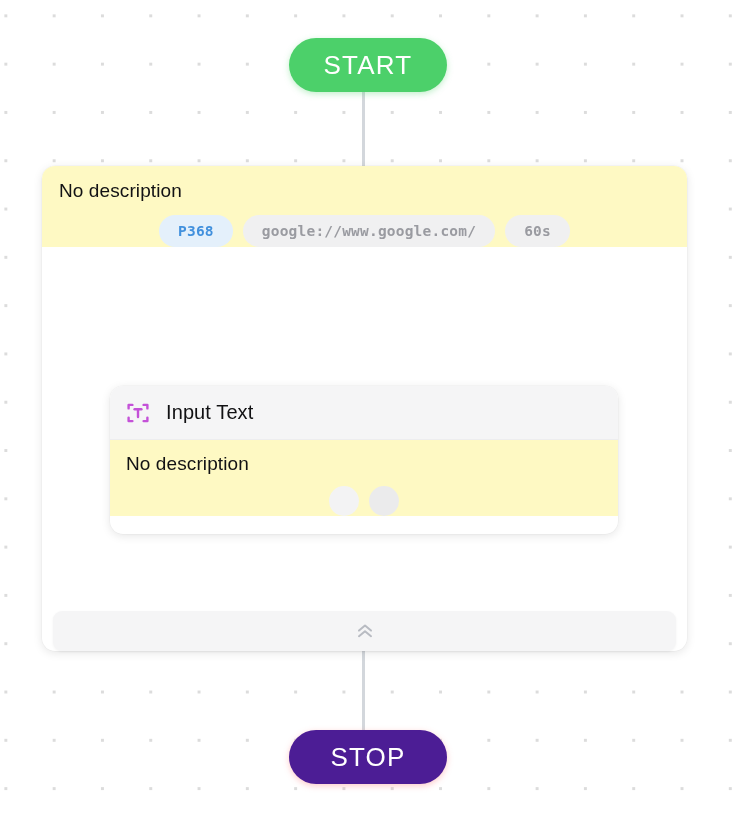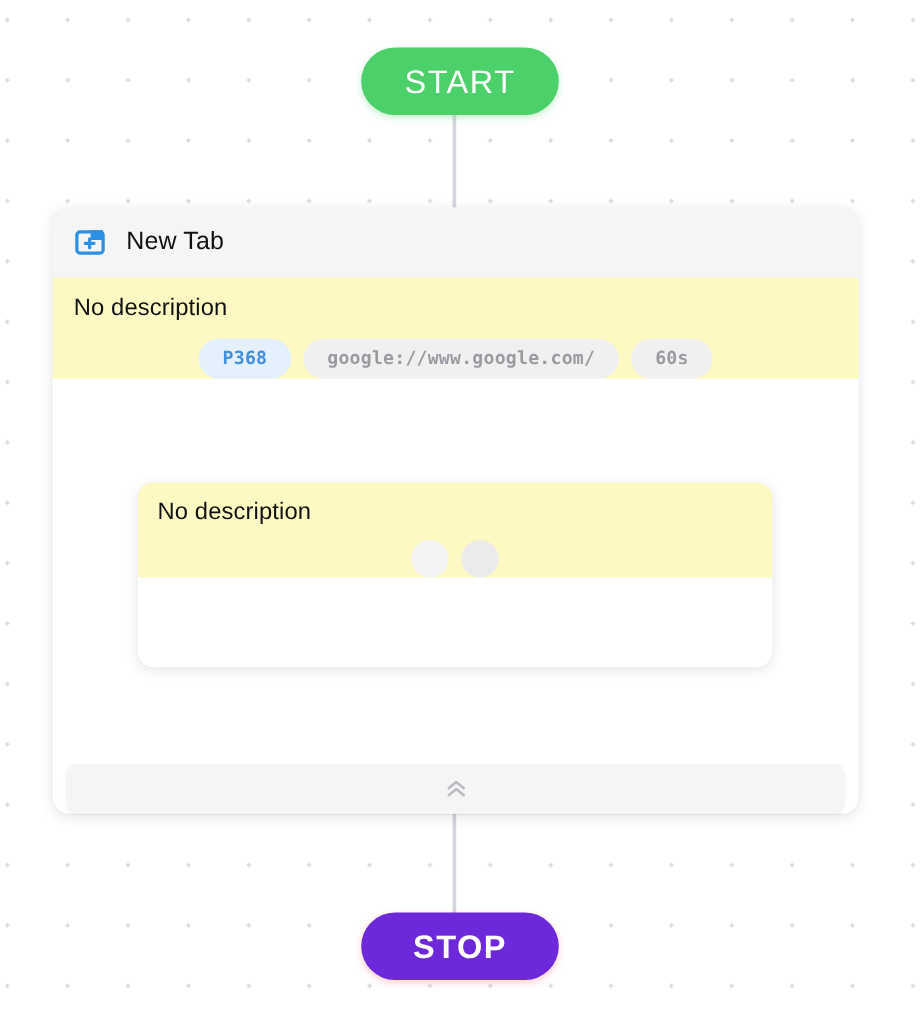--- a/index.html
+++ b/index.html
@@ -51,23 +51,22 @@
     cursor: pointer;
     user-select: none;
   }
   .pill-start {
     top: 38px;
     background: #4cd06a;
     box-shadow: 0 2px 6px rgba(76,208,106,0.35);
   }
   .pill-stop {
     top: 730px;
-    background: #6d28d9;
+    background: #4c1d95;
     box-shadow: 0 2px 6px rgba(253,106,106,0.35);
-    font-weight: bold;
   }
 
   
   .card {
     position: absolute;
     background: #ffffff;
     border-radius: 13px;
     box-shadow: 0 2px 10px rgba(0,0,0,0.10), 0 0 0 0.5px rgba(0,0,0,0.04);
     z-index: 2;
     overflow: hidden;
@@ -189,41 +188,46 @@
 
 <div class="connector seg-top"></div>
 <div class="connector seg-mid"></div>
 <div class="connector seg-bottom"></div>
 
 <div class="pill pill-start">
   <span>START</span>
 </div>
 
 <div class="card card-outer">
-  <div class="card-header">
-    <span class="icon">
-      <svg class="icon" viewBox="0 0 26 26" xmlns="http://www.w3.org/2000/svg">
-        <rect x="2.5" y="4.5" width="21" height="17" rx="2.5" fill="none" stroke="#2b8fe4" stroke-width="2.6"></rect>
-        <path d="M13.5 3.2 H23.5 V11 H13.5 Z" fill="#2b8fe4"></path>
-        <path d="M9.2 13.6 H16.2 M12.7 10.1 V17.1" stroke="#2b8fe4" stroke-width="2.6" stroke-linecap="round"></path>
-      </svg>
-    </span>
-    <span class="title">New Tab</span>
-  </div>
   <div class="card-body">
     <div class="desc">No description</div>
     <div class="badge-row">
       <span class="badge badge-id">P368</span>
       <span class="badge badge-gray">google://www.google.com/</span>
       <span class="badge badge-gray">60s</span>
     </div>
   </div>
 </div>
 
 <div class="card card-inner">
+  <div class="card-header">
+    <span class="icon">
+      <svg class="icon" viewBox="0 0 26 26" xmlns="http://www.w3.org/2000/svg">
+        <g fill="none" stroke="#c451d8" stroke-width="2.4" stroke-linecap="round" stroke-linejoin="round">
+          <path d="M3.6 8.4 V4.9 H7.4"></path>
+          <path d="M18.6 4.9 H22.4 V8.4"></path>
+          <path d="M22.4 17.6 V21.1 H18.6"></path>
+          <path d="M7.4 21.1 H3.6 V17.6"></path>
+          <path d="M9.6 9.3 H16.4"></path>
+          <path d="M13 9.3 V17.1"></path>
+        </g>
+      </svg>
+    </span>
+    <span class="title">Input Text</span>
+  </div>
   <div class="card-body">
     <div class="desc">No description</div>
     <div class="badge-row">
       <span class="badge-dot d1"></span>
       <span class="badge-dot d2"></span>
     </div>
   </div>
 </div>
 
 <div class="collapse-bar">

